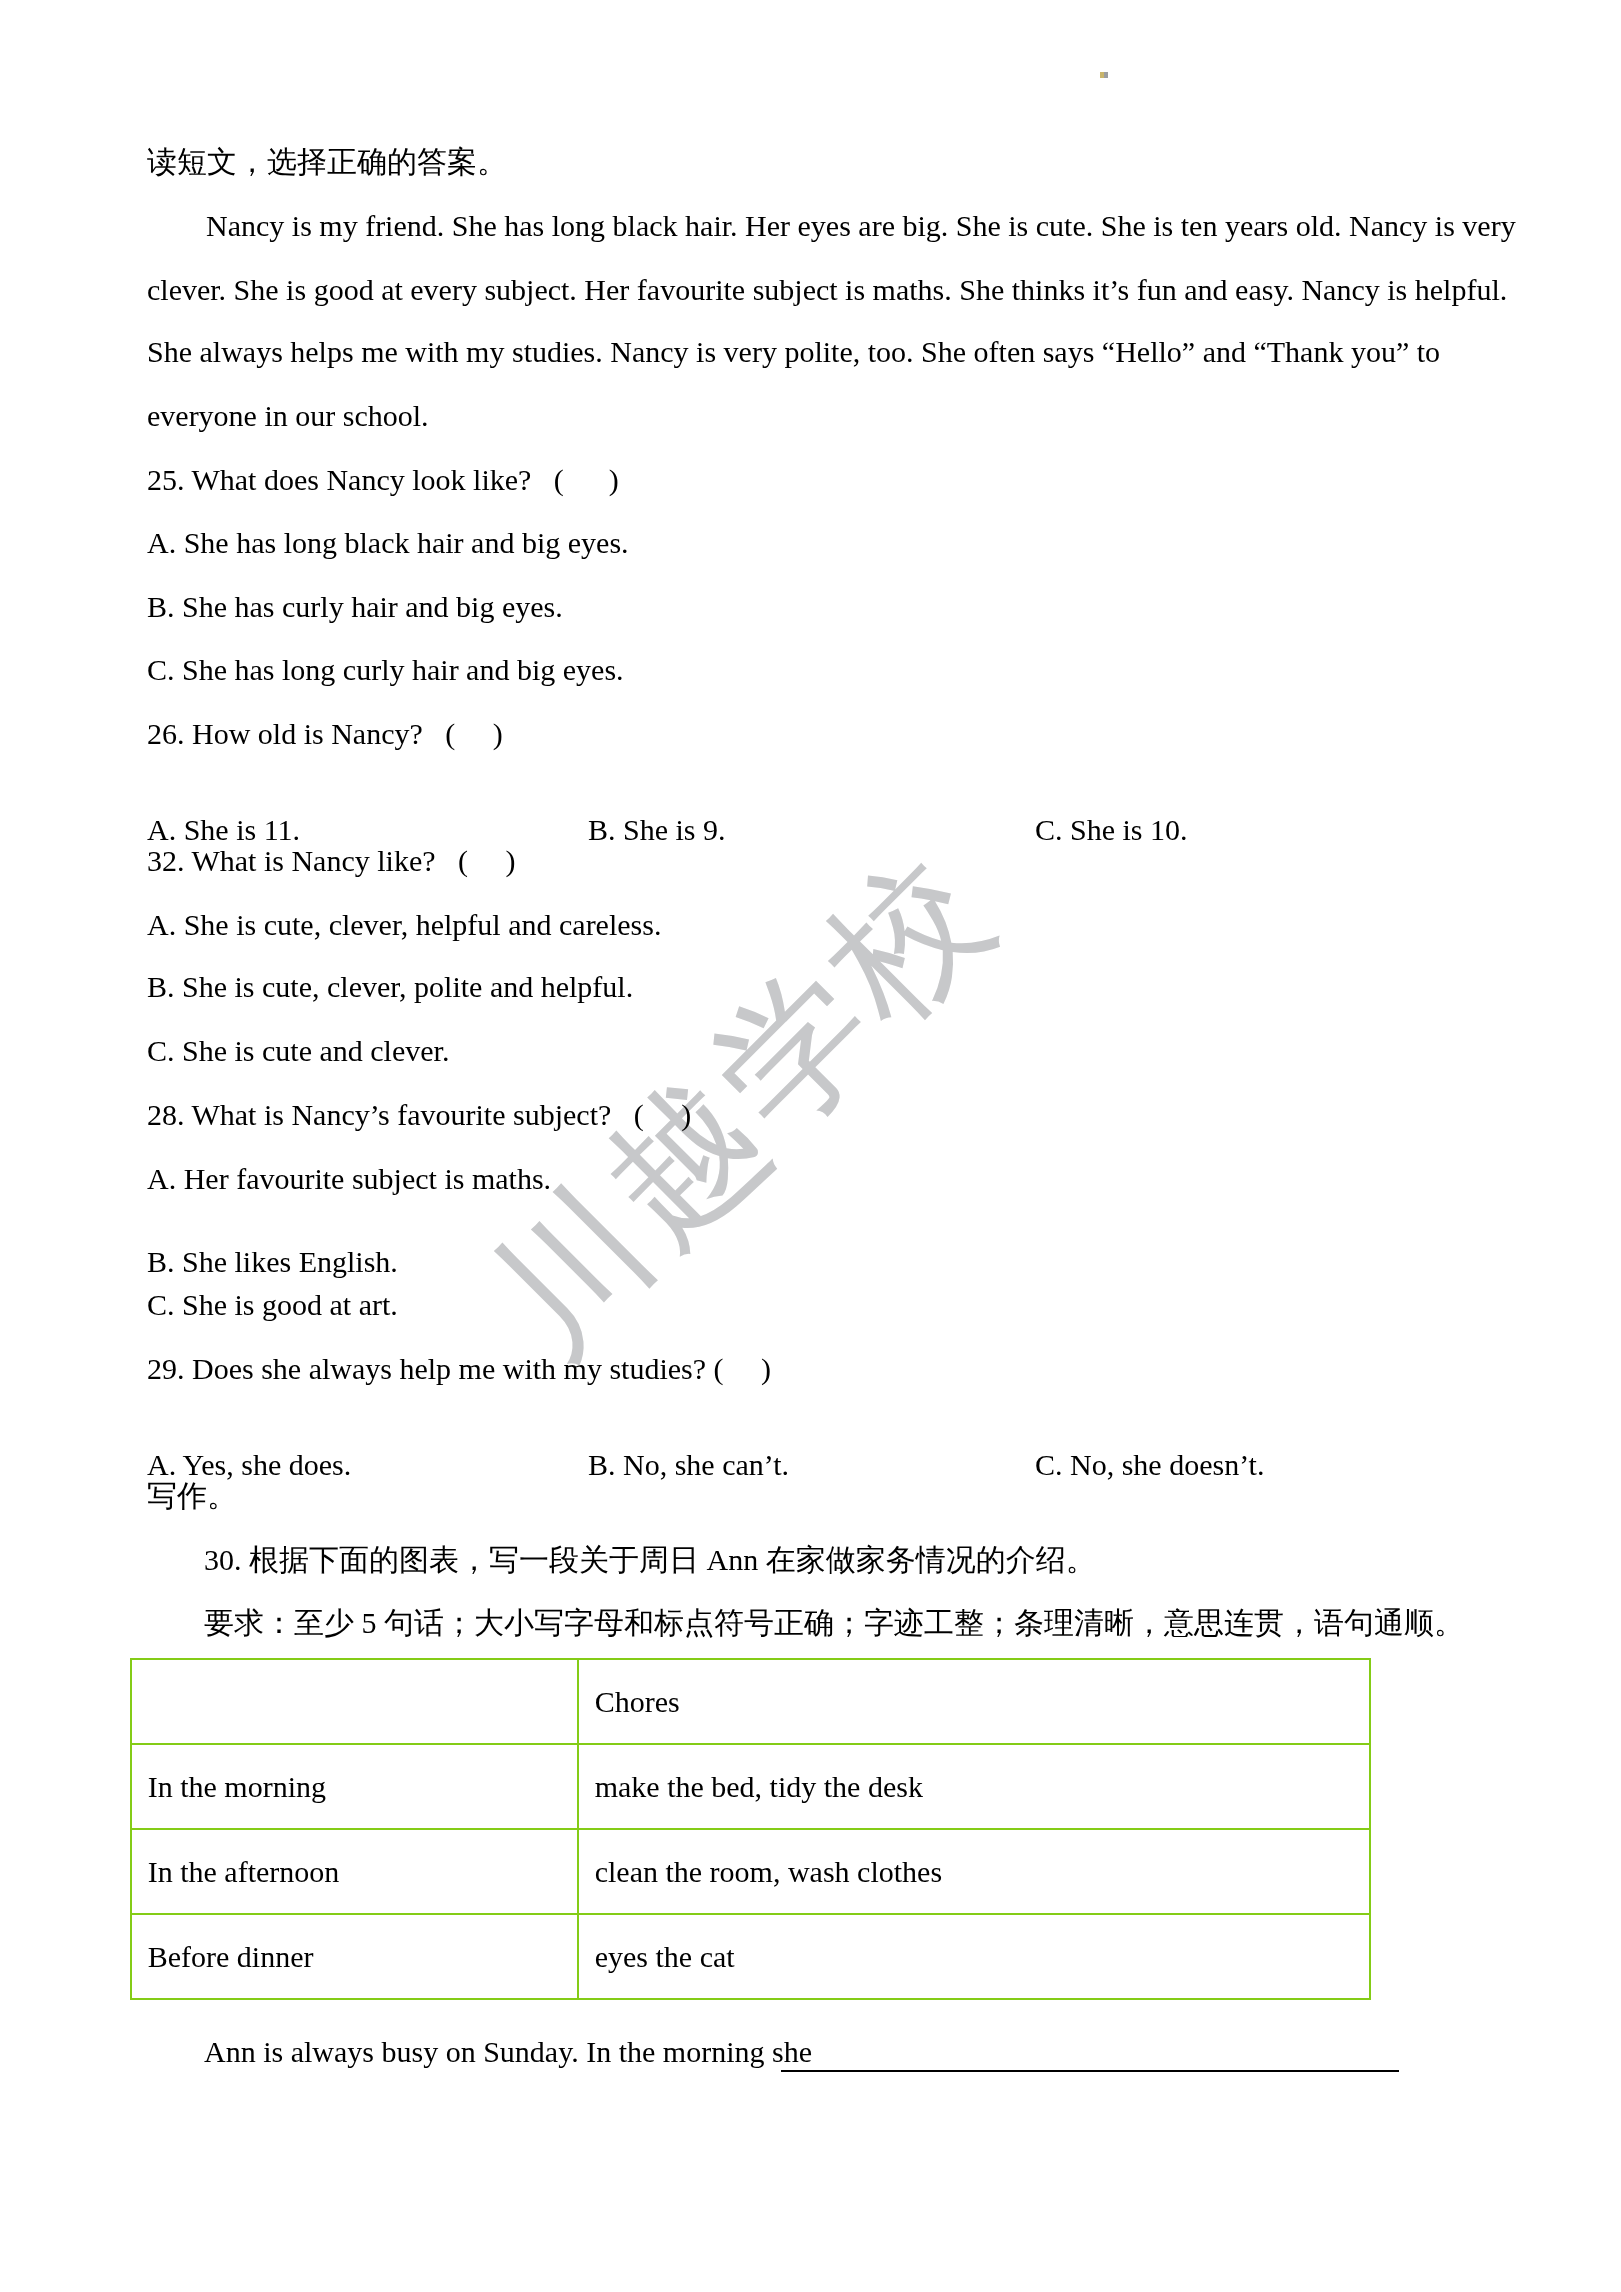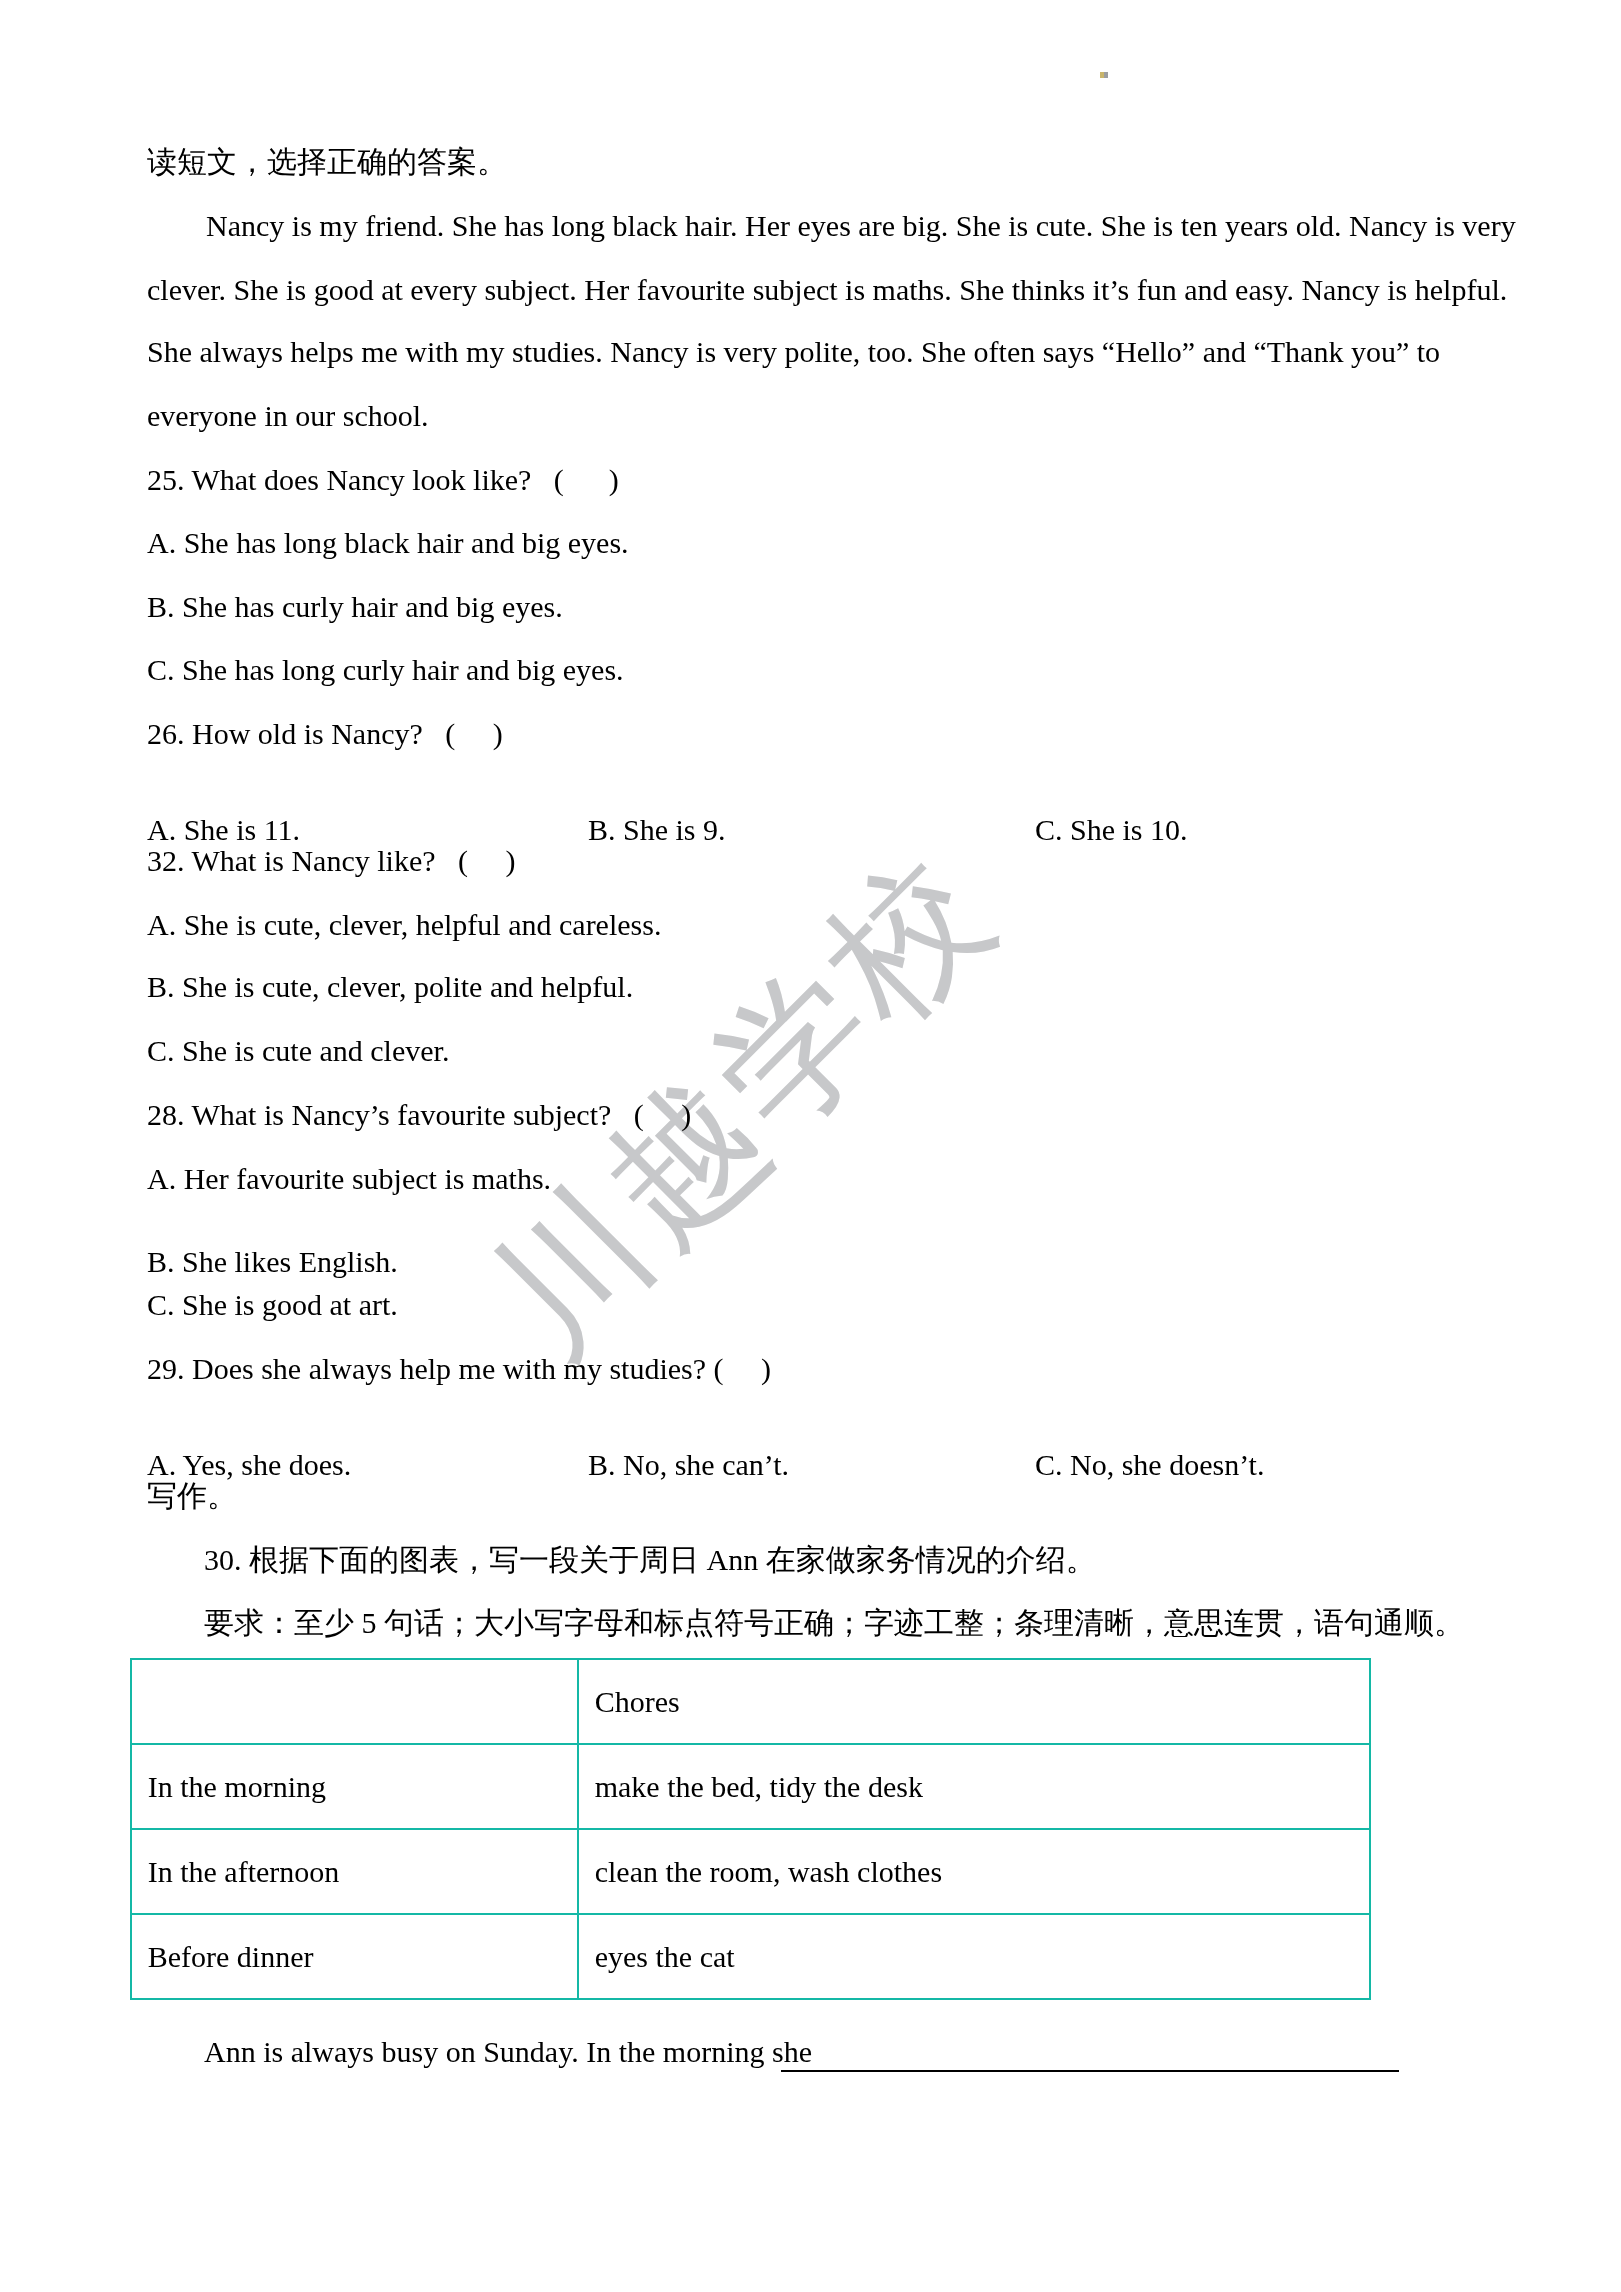--- a/index.html
+++ b/index.html
@@ -51,21 +51,21 @@
   .content { position: absolute; inset: 0; z-index: 1; }
   table.chores {
     position: absolute;
     left: 130px;
     top: 1658px;
     width: 1241px;
     border-collapse: collapse;
     table-layout: fixed;
   }
   table.chores td {
-    border: 2px solid #14b8a6;
+    border: 2px solid #84cc16;
     height: 83px;
     padding: 0 5.9px 0 15.7px;
     font-size: 30px;
     vertical-align: middle;
     white-space: pre;
     overflow: hidden;
   }
   .blank-line {
     position: absolute;
     left: 781px;

